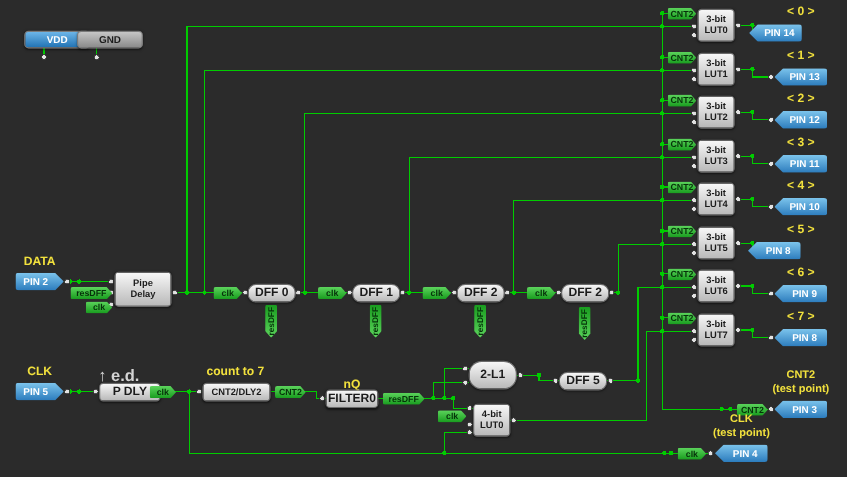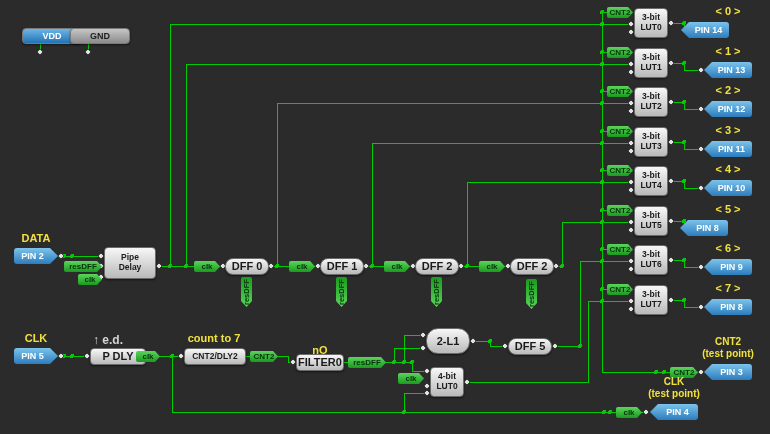--- a/index.html
+++ b/index.html
@@ -20,21 +20,21 @@
           border-radius:2px;white-space:nowrap}
   .gbadge.vert{clip-path:polygon(50% 0,100% 6px,100% 100%,0 100%,0 6px);
                writing-mode:vertical-rl;transform:rotate(180deg);font-size:7.5px}
   .pin{position:absolute;height:16px;background:linear-gradient(#7cc4ec,#2c7cbd);color:#fff;
        font-weight:bold;font-size:9px;display:flex;align-items:center;justify-content:center;
        border-radius:3px;white-space:nowrap}
   .pin.arrow-r{clip-path:polygon(0 0,calc(100% - 8px) 0,100% 50%,calc(100% - 8px) 100%,0 100%);padding-right:7px}
   .pin.arrow-l{clip-path:polygon(8px 0,100% 0,100% 100%,8px 100%,0 50%);padding-left:7px}
   .ylabel{position:absolute;color:#f2e13d;font-size:11px;font-weight:bold;text-align:center;white-space:nowrap}
   .ylabel.small{font-size:10px}
-  .wlabel{position:absolute;color:#d4d4d4;font-size:12px;font-weight:bold;text-align:center;white-space:nowrap}
+  .wlabel{position:absolute;color:#d4d4d4;font-size:15px;font-weight:bold;text-align:center;white-space:nowrap}
   .pwr{position:absolute;width:60px;height:16px;border-radius:4px;color:#fff;font-size:9px;font-weight:bold;
        display:flex;align-items:center;justify-content:center;border:1px solid #7a7a7a;
        box-shadow:0 1px 2px rgba(0,0,0,.5)}
   .pwr.vdd{background:linear-gradient(#6db6e8,#2273b4)}
   .pwr.gnd{background:linear-gradient(#c6c6c6,#8b8b8b);color:#1d1d1d}
 </style>
 </head>
 <body>
 
 <div id="canvas">

